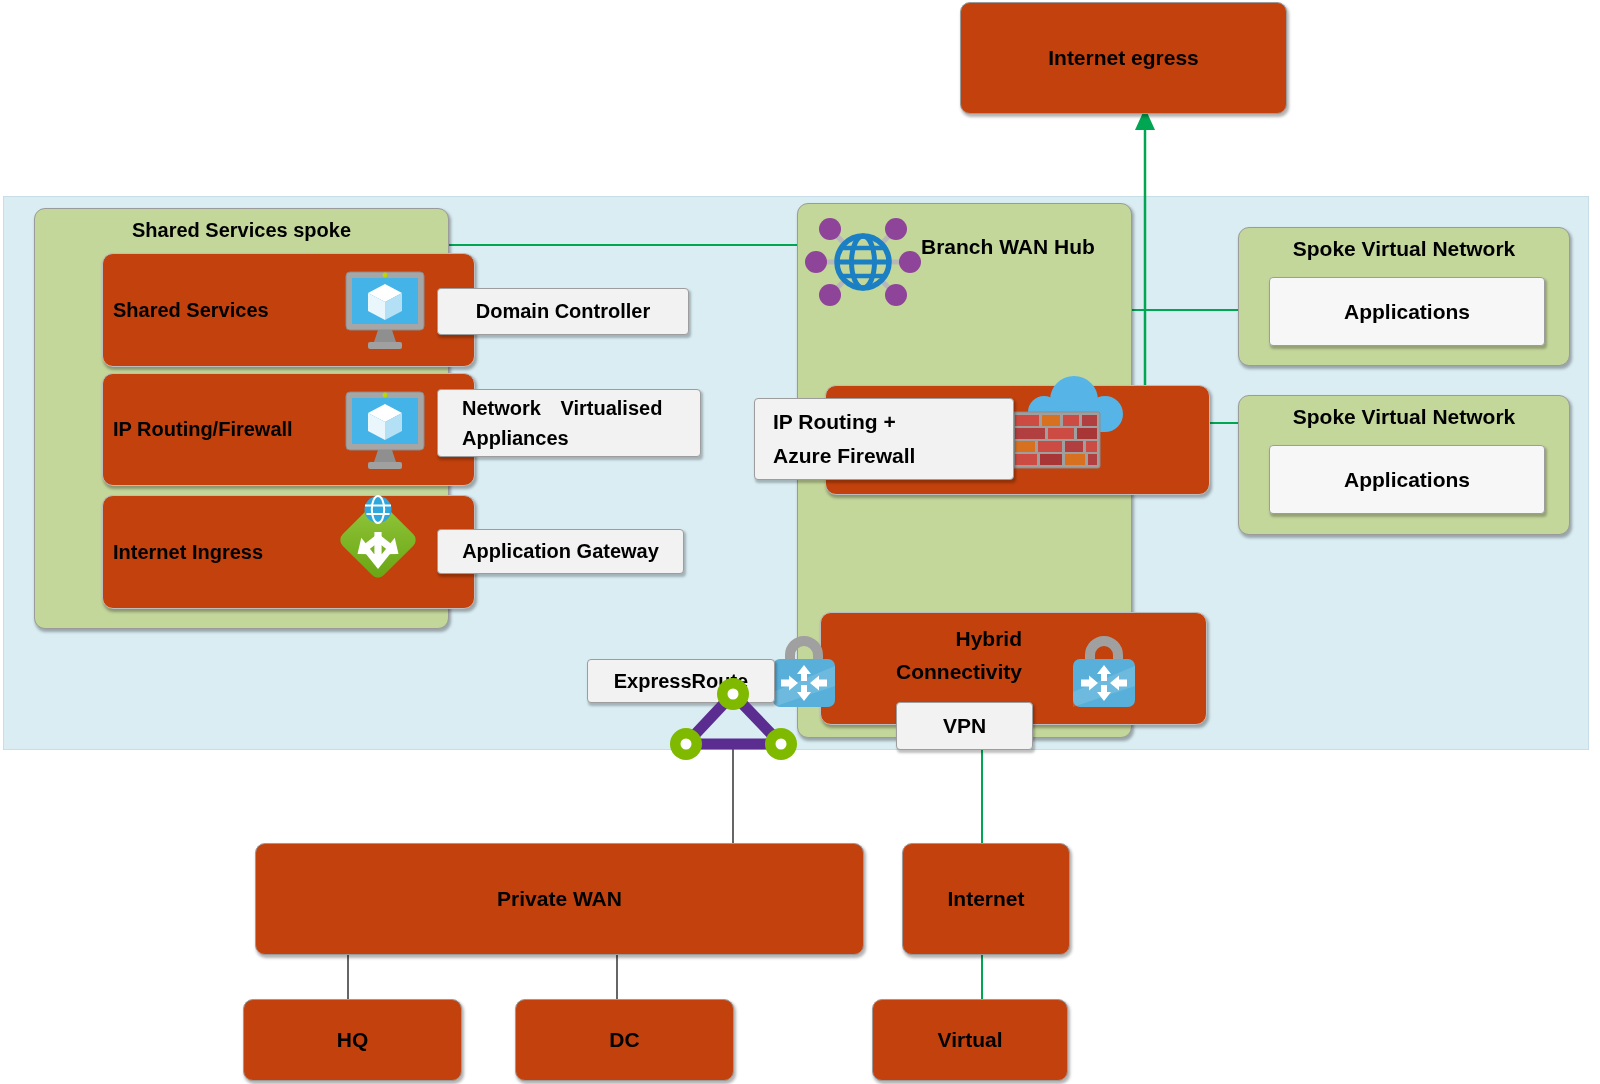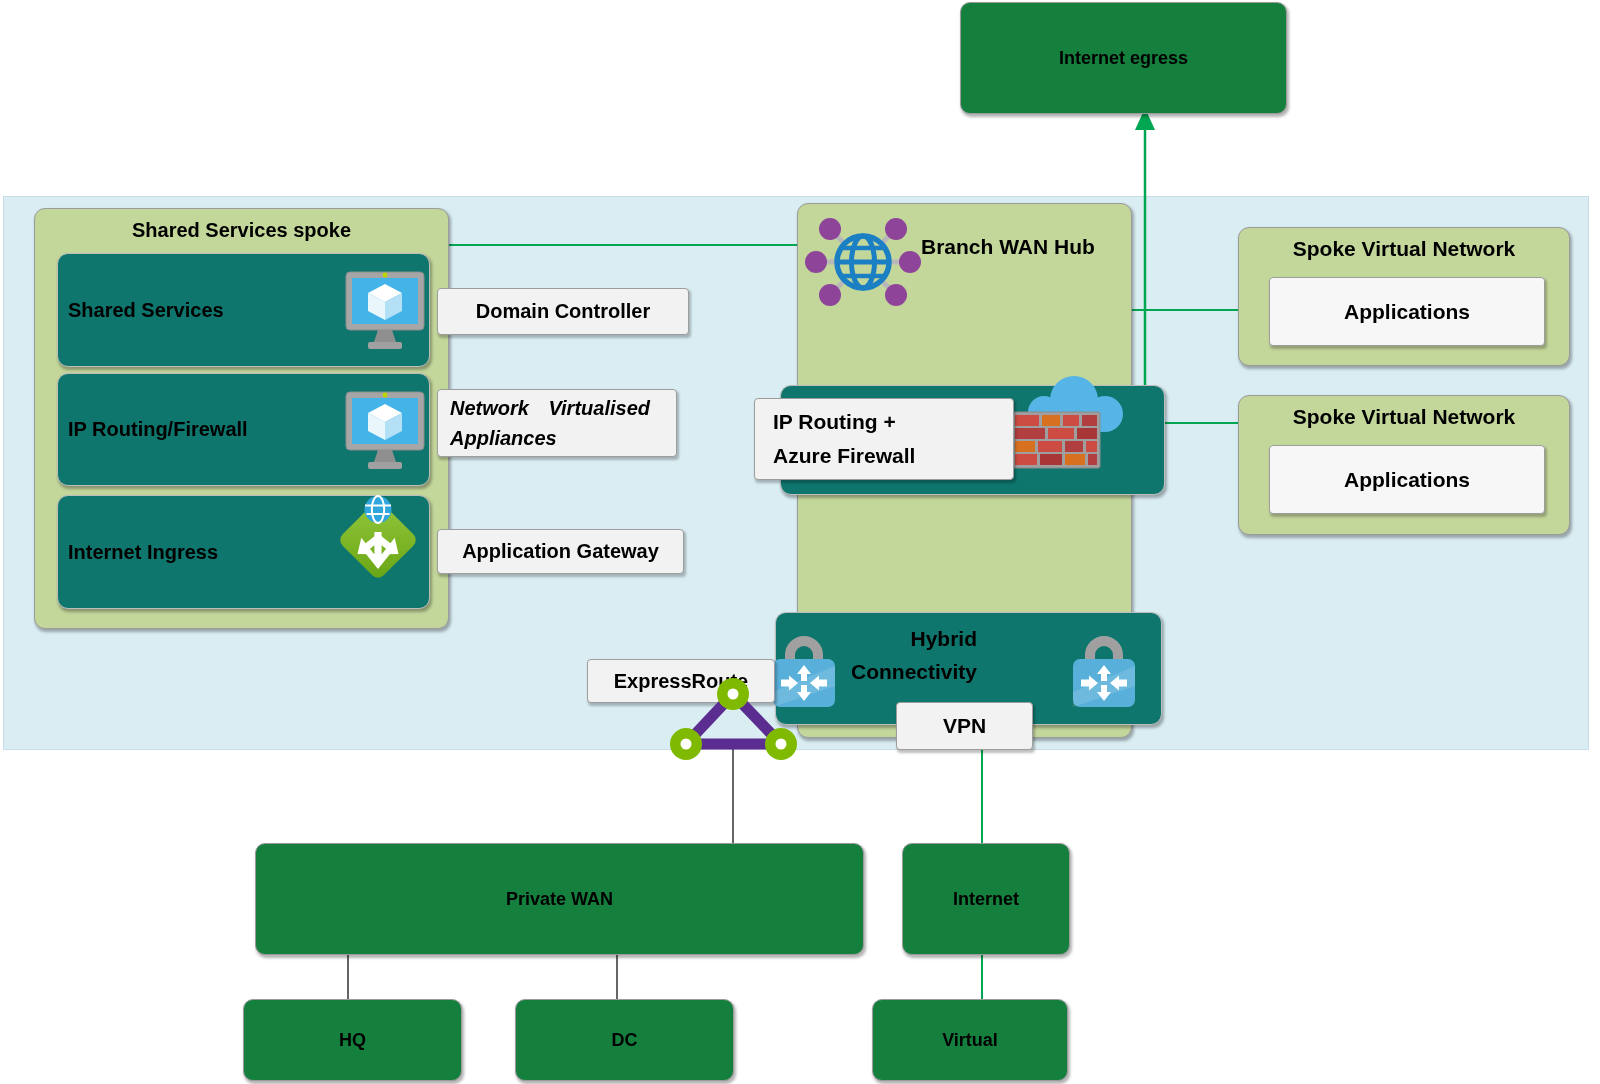--- a/index.html
+++ b/index.html
@@ -10,27 +10,28 @@
   .abs{position:absolute;}
   .band{
     position:absolute;left:3px;top:196px;width:1584px;height:552px;
     background:#d9edf3;border:1px solid #c7dde7;
   }
   .box-green{
     position:absolute;background:#c4d79b;border:1px solid #9b9b9b;border-radius:11px;
     box-shadow:1.5px 2.5px 3px rgba(0,0,0,.30);
   }
   .box-lgreen{
-    position:absolute;background:#15803d;border:1px solid #9b9b9b;border-radius:10px;
+    position:absolute;background:#c2410c;border:1px solid #9b9b9b;border-radius:10px;
     box-shadow:1.5px 2.5px 3px rgba(0,0,0,.30);
-    display:flex;align-items:center;justify-content:center;font-size:18px;
+    display:flex;align-items:center;justify-content:center;font-size:21px;
   }
   .panel-gray{
-    position:absolute;background:#0f766e;border:1px solid #bdbdbd;border-radius:11px;
+    position:absolute;background:#c2410c;border:1px solid #bdbdbd;border-radius:11px;
     box-shadow:1.5px 2.5px 3px rgba(0,0,0,.30);
+    margin-left:45px;
   }
   .w-label{
     position:absolute;background:#f2f2f2;border:1.5px solid #9d9d9d;border-radius:4px;
     box-shadow:1.5px 2.5px 2.5px rgba(0,0,0,.25);
     display:flex;align-items:center;justify-content:center;font-size:20px;
   }
   .w-label.left{justify-content:flex-start;}
   .title-c{position:absolute;width:100%;text-align:center;font-size:20px;}
   .row-label{position:absolute;left:10px;top:0;height:100%;display:flex;align-items:center;font-size:20px;}
   svg{position:absolute;overflow:visible;}
@@ -118,21 +119,21 @@
     </g>
     <circle cx="46" cy="15.5" r="13.5" fill="#2fa7dd"></circle>
     <ellipse cx="46" cy="15.5" rx="6.2" ry="13.5" fill="none" stroke="#ffffff" stroke-width="2"></ellipse>
     <line x1="33" y1="11.5" x2="59" y2="11.5" stroke="#ffffff" stroke-width="2"></line>
     <line x1="34.5" y1="20" x2="57.5" y2="20" stroke="#ffffff" stroke-width="2"></line>
   </svg>
 
   <div class="w-label" style="left:437px;top:288px;width:250px;height:45px;">
     <span>Domain Controller</span>
   </div>
-  <div class="w-label left" style="left:437px;top:389px;width:240px;height:68px;padding-left:12px;box-sizing:border-box;font-style:italic;">
+  <div class="w-label left" style="left:437px;top:389px;width:264px;height:68px;padding-left:24px;box-sizing:border-box;">
     <div style="line-height:30px;">
       <div class="nowrap" style="word-spacing:14px;">Network Virtualised</div>
       <div class="nowrap">Appliances</div>
     </div>
   </div>
   <div class="w-label" style="left:437px;top:529px;width:245px;height:43px;">
     <span>Application Gateway</span>
   </div>
 
   <div class="box-green" style="left:797px;top:203px;width:333px;height:533px;">

